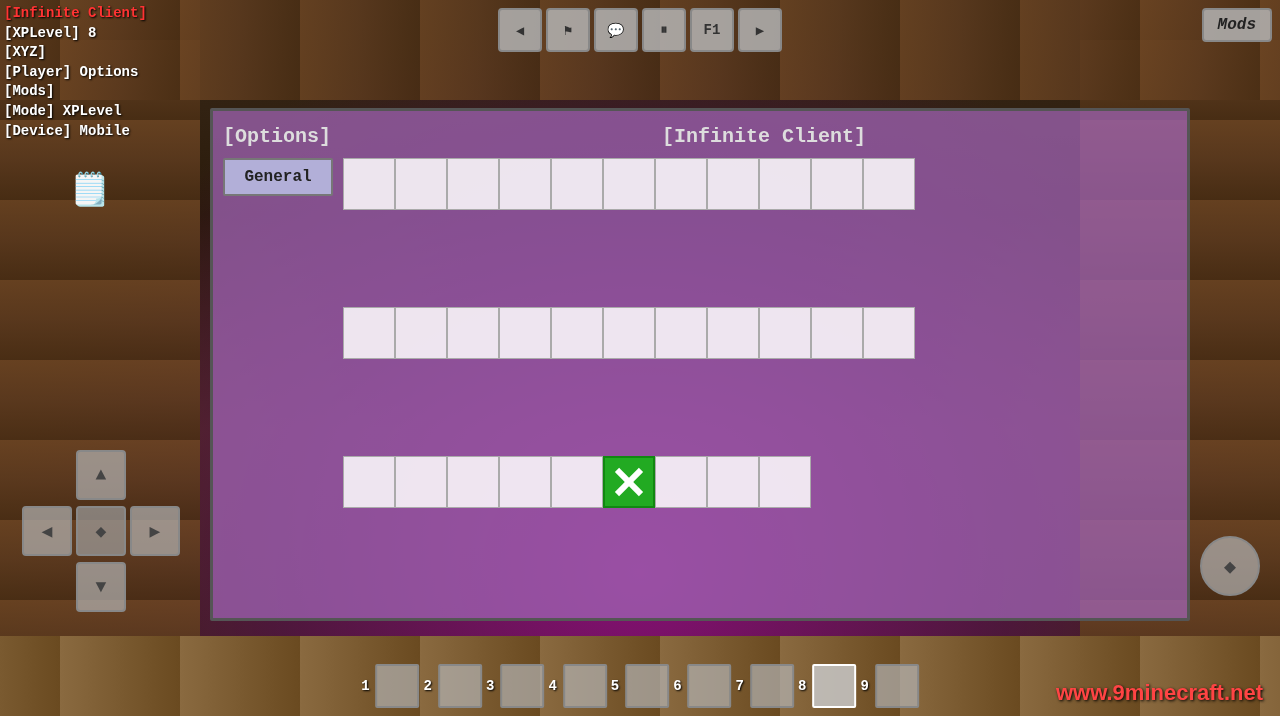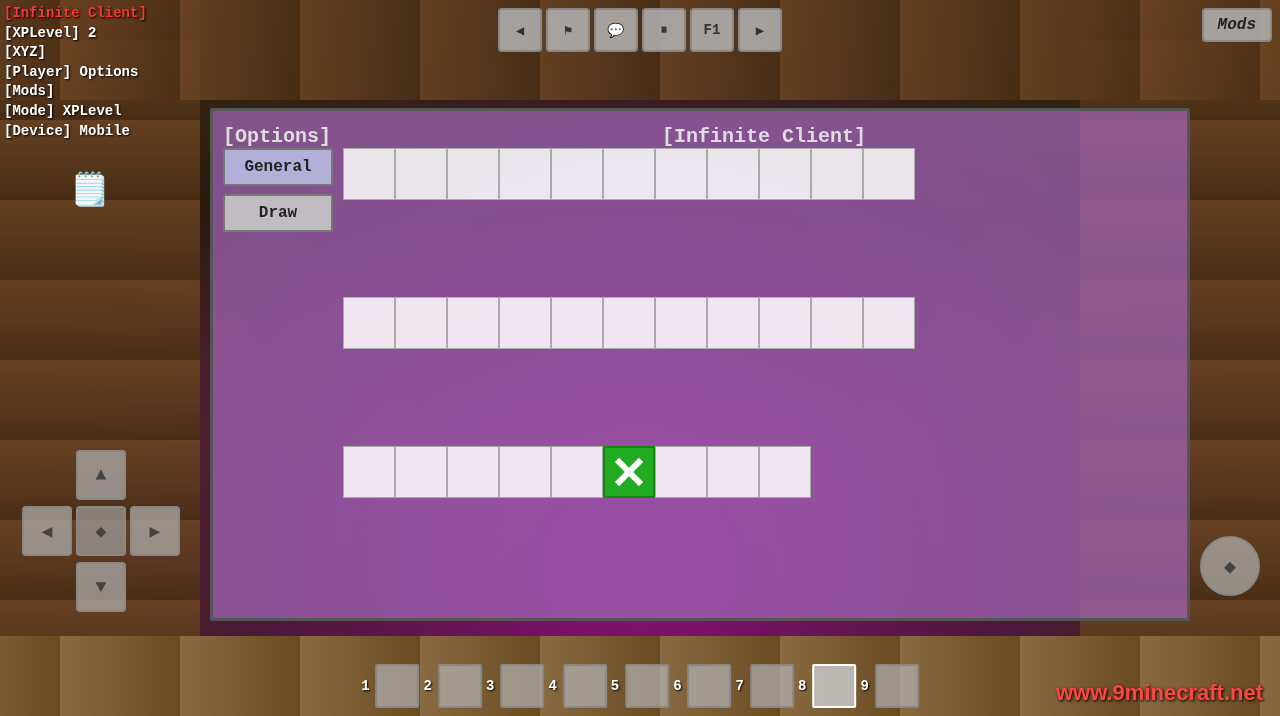--- a/index.html
+++ b/index.html
@@ -138,20 +138,21 @@
       background: rgba(160, 100, 180, 0.75);
       border: 3px solid #555;
       border-radius: 2px;
       padding: 10px;
       z-index: 5;
     }
 
     .modal-header {
       display: flex;
       gap: 0;
+      margin-bottom: 10px;
       justify-content: flex-end;
     }
 
     .modal-title-options {
       color: #ddd;
       font-size: 20px;
       font-weight: bold;
       font-family: 'Courier New', monospace;
       margin-right: 20px;
       margin-top: 4px;
@@ -170,21 +171,21 @@
     .modal-content {
       display: flex;
       gap: 10px;
       height: calc(100% - 40px);
     }
 
     
     .sidebar {
       display: flex;
       flex-direction: column;
-      gap: 8px;
+      gap: 21px;
       min-width: 110px;
     }
 
     .sidebar-btn {
       background: rgba(200, 200, 200, 0.9);
       border: 2px solid #777;
       border-radius: 2px;
       padding: 8px 12px;
       font-size: 16px;
       font-family: 'Courier New', monospace;
@@ -359,21 +360,21 @@
 <body>
 
 <div class="bg"></div>
 <div class="wood-left"></div>
 <div class="wood-right"></div>
 <div class="wood-top"></div>
 <div class="wood-bottom"></div>
 
 <div class="debug-overlay">
   <div class="debug-line red">[Infinite Client]</div>
-  <div class="debug-line white">[XPLevel] 2</div>
+  <div class="debug-line white">[XPLevel] 8</div>
   <div class="debug-line white">[XYZ]</div>
   <div class="debug-line white">[Player] Options</div>
   <div class="debug-line white">[Mods]</div>
   <div class="debug-line white">[Mode] XPLevel</div>
   <div class="debug-line white">[Device] Mobile</div>
 </div>
 
 <div class="item-icon">🗒️</div>
 
 <div class="top-hud">
@@ -390,21 +391,20 @@
 <div class="modal">
   <div class="modal-header">
     <div class="modal-title-options">[Options]</div>
     <div class="modal-title-client">[Infinite Client]</div>
   </div>
 
   <div class="modal-content">
 
     <div class="sidebar">
       <div class="sidebar-btn active">General</div>
-      <div class="sidebar-btn">Draw</div>
     </div>
 
     <div class="grid-area">
 
       <div class="grid-row">
         <div class="grid-cell"></div>
         <div class="grid-cell"></div>
         <div class="grid-cell"></div>
         <div class="grid-cell"></div>
         <div class="grid-cell"></div>

